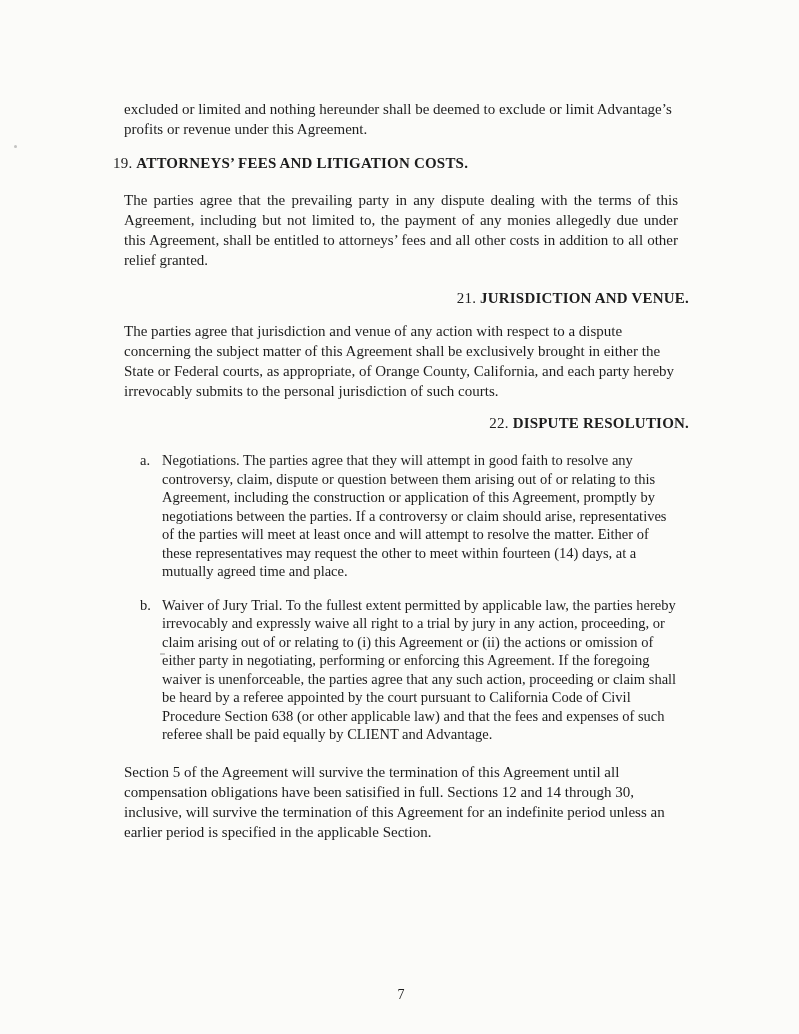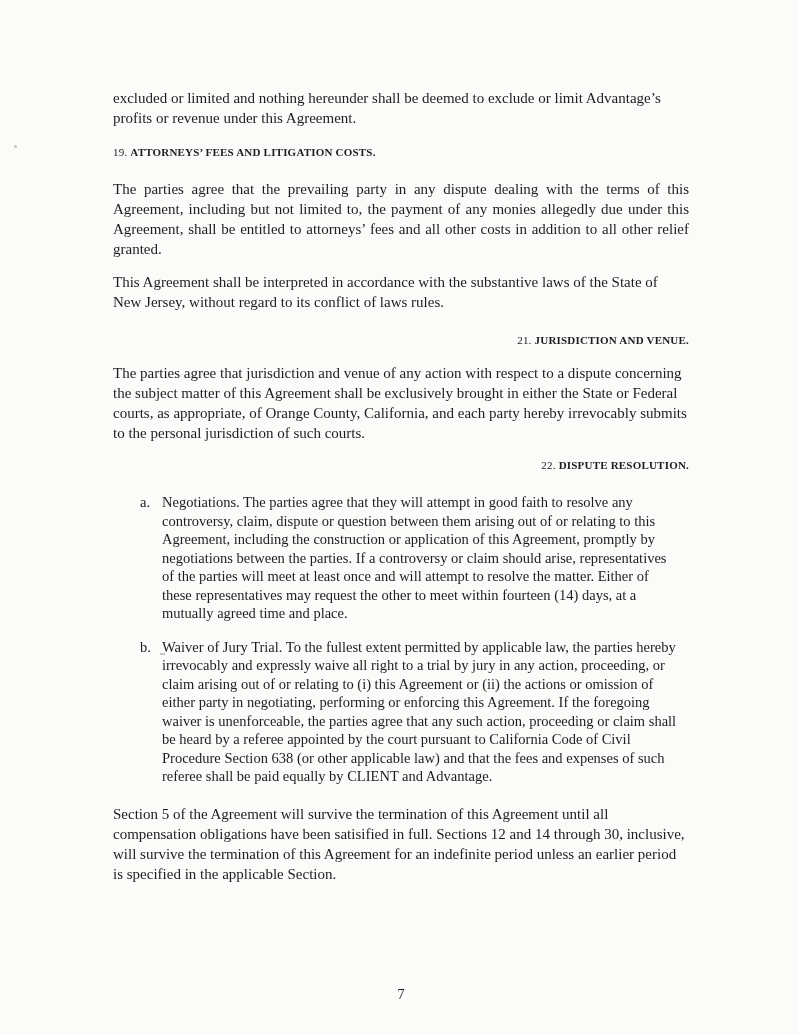--- a/index.html
+++ b/index.html
@@ -12,26 +12,26 @@
     overflow: hidden;
   }
   .content {
     position: absolute;
     left: 113px; top: 88px;
     width: 576px;
   }
   .para {
     font-size: 15px;
     line-height: 20px;
-    margin: 0;
+    margin: 11px;
     text-align: left;
   }
   .justify { text-align: justify; }
   .heading {
-    font-size: 11px;
+    font-size: 15px;
     line-height: 20px;
     margin: 0;
     letter-spacing: 0.2px;
     white-space: nowrap;
   }
   .heading .title { font-weight: bold; }
   .mt-h19 { margin-top: 14px; }
   .mt-p19 { margin-top: 17px; }
   .mt-h20 { margin-top: 13px; }
   .mt-p20 { margin-top: 13px; }
@@ -83,21 +83,20 @@
   <div class="content">
 
     <p class="para">excluded or limited and nothing hereunder shall be deemed to exclude or limit Advantage’s profits or revenue under this Agreement.</p>
 
     <div>
       <p class="heading mt-h19"><span>19.</span> <span class="title">ATTORNEYS’ FEES AND LITIGATION COSTS.</span></p>
       <p class="para justify mt-p19">The parties agree that the prevailing party in any dispute dealing with the terms of this Agreement, including but not limited to, the payment of any monies allegedly due under this Agreement, shall be entitled to attorneys’ fees and all other costs in addition to all other relief granted.</p>
     </div>
 
     <div>
-      <p class="para mt-p20">This Agreement shall be interpreted in accordance with the substantive laws of the State of New Jersey, without regard to its conflict of laws rules.</p>
     </div>
 
     <div>
       <p class="heading mt-h21"><span>21.</span> <span class="title">JURISDICTION AND VENUE.</span></p>
       <p class="para mt-p21">The parties agree that jurisdiction and venue of any action with respect to a dispute concerning the subject matter of this Agreement shall be exclusively brought in either the State or Federal courts, as appropriate, of Orange County, California, and each party hereby irrevocably submits to the personal jurisdiction of such courts.</p>
     </div>
 
     <div>
       <p class="heading mt-h22"><span>22.</span> <span class="title">DISPUTE RESOLUTION.</span></p>
 

